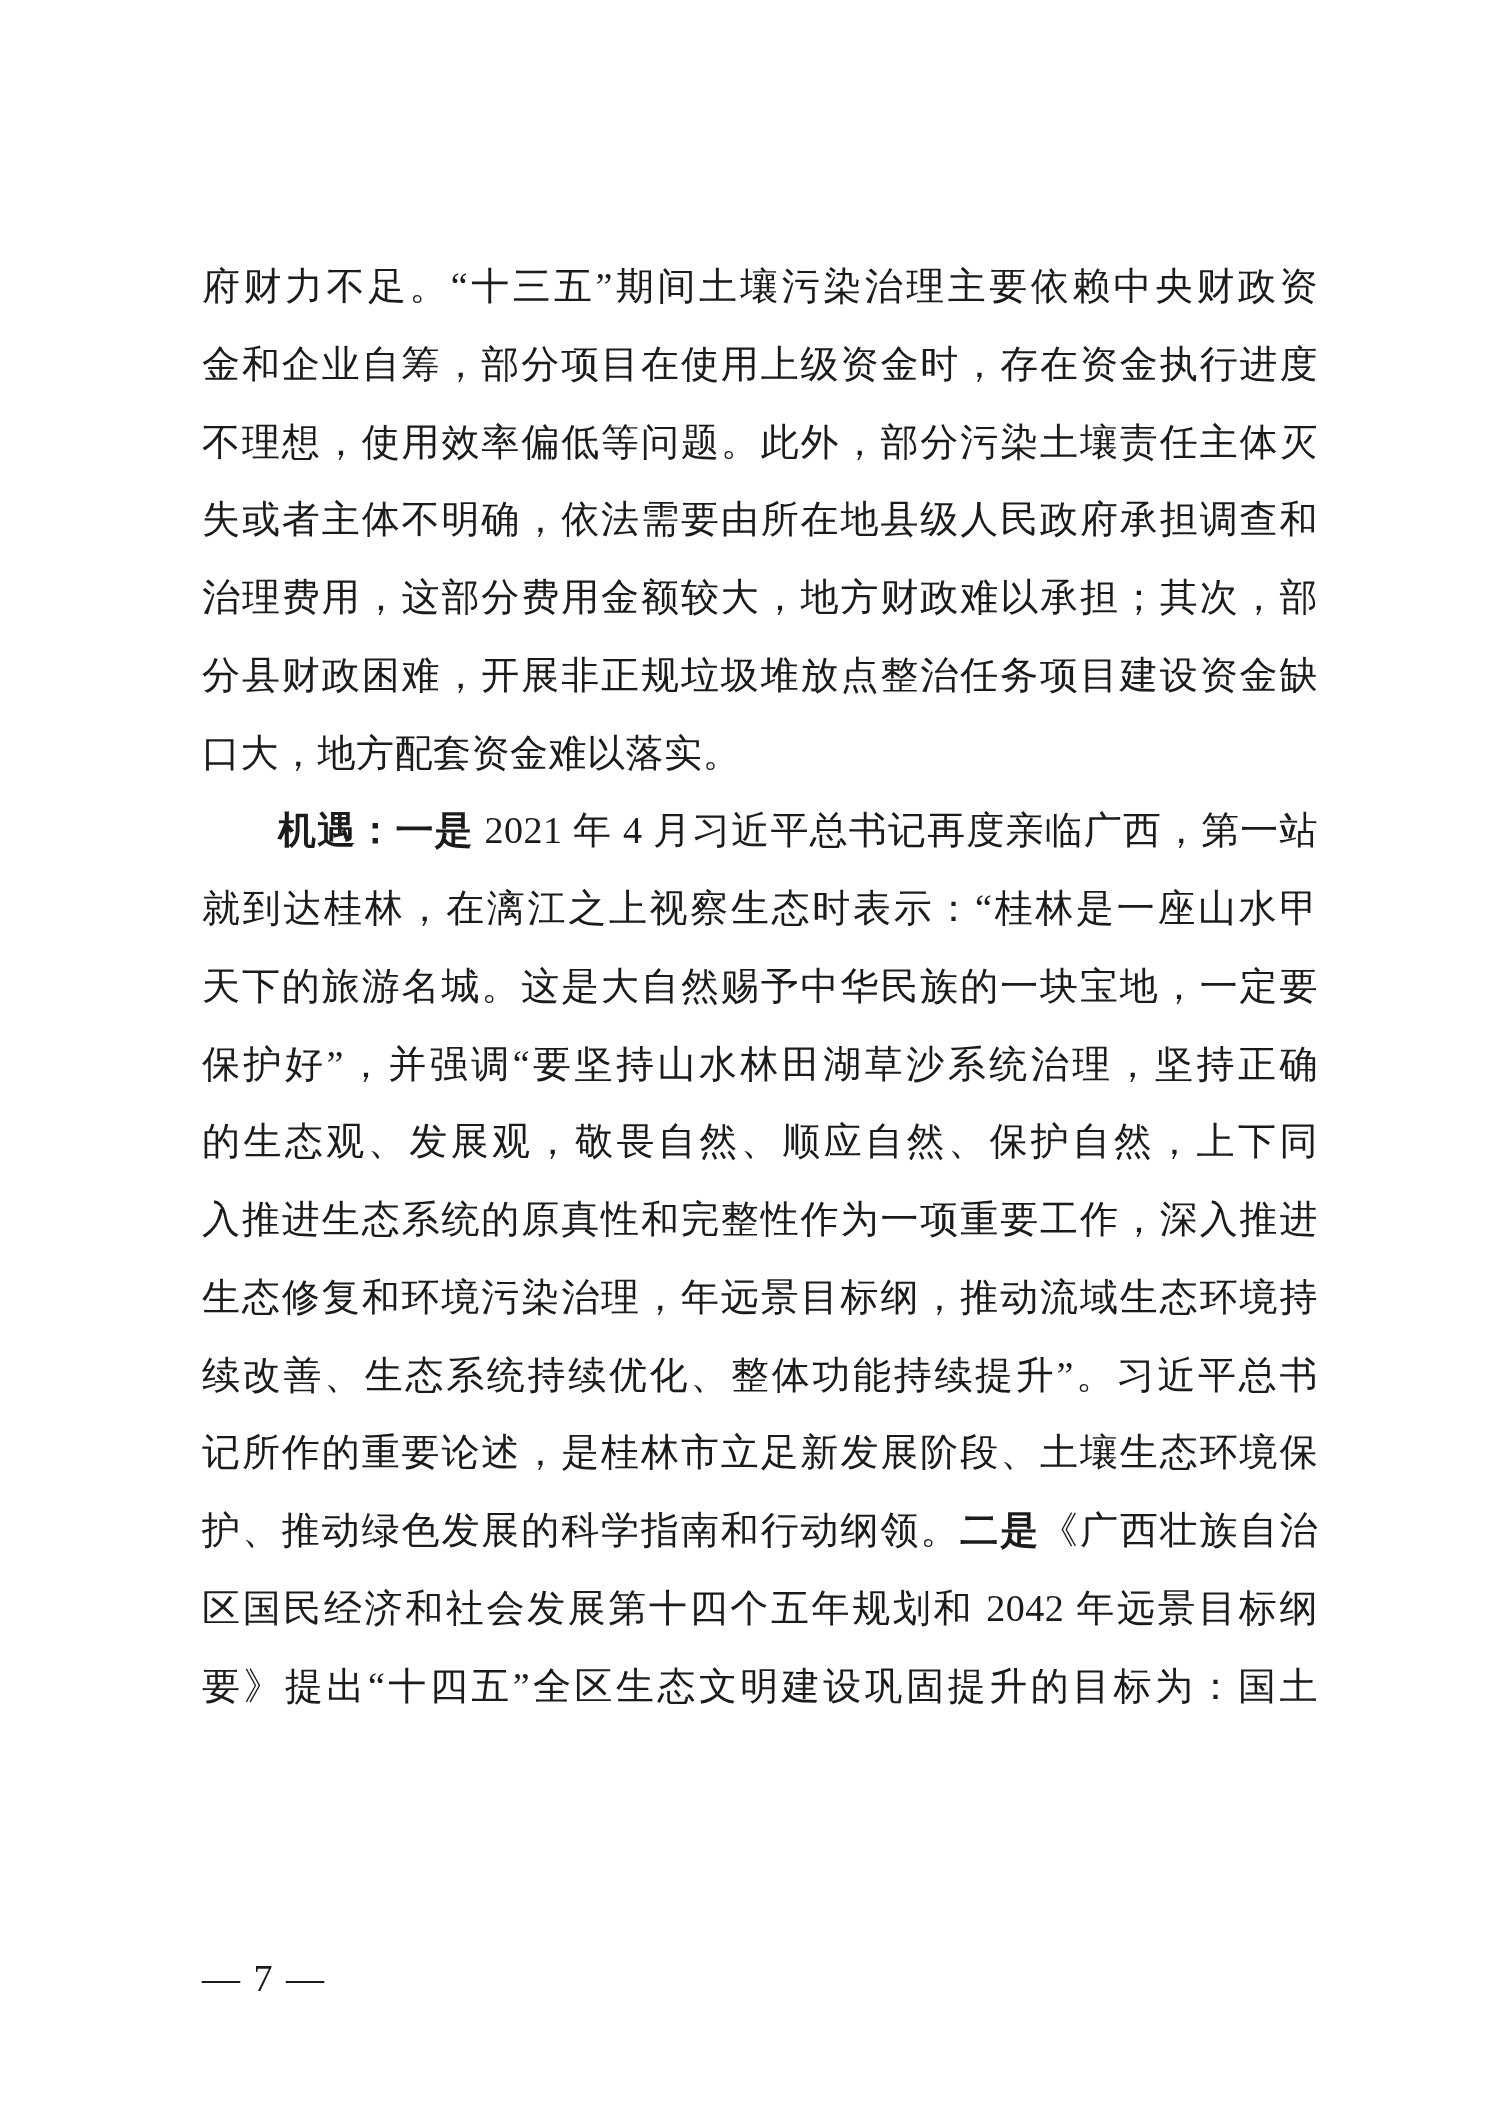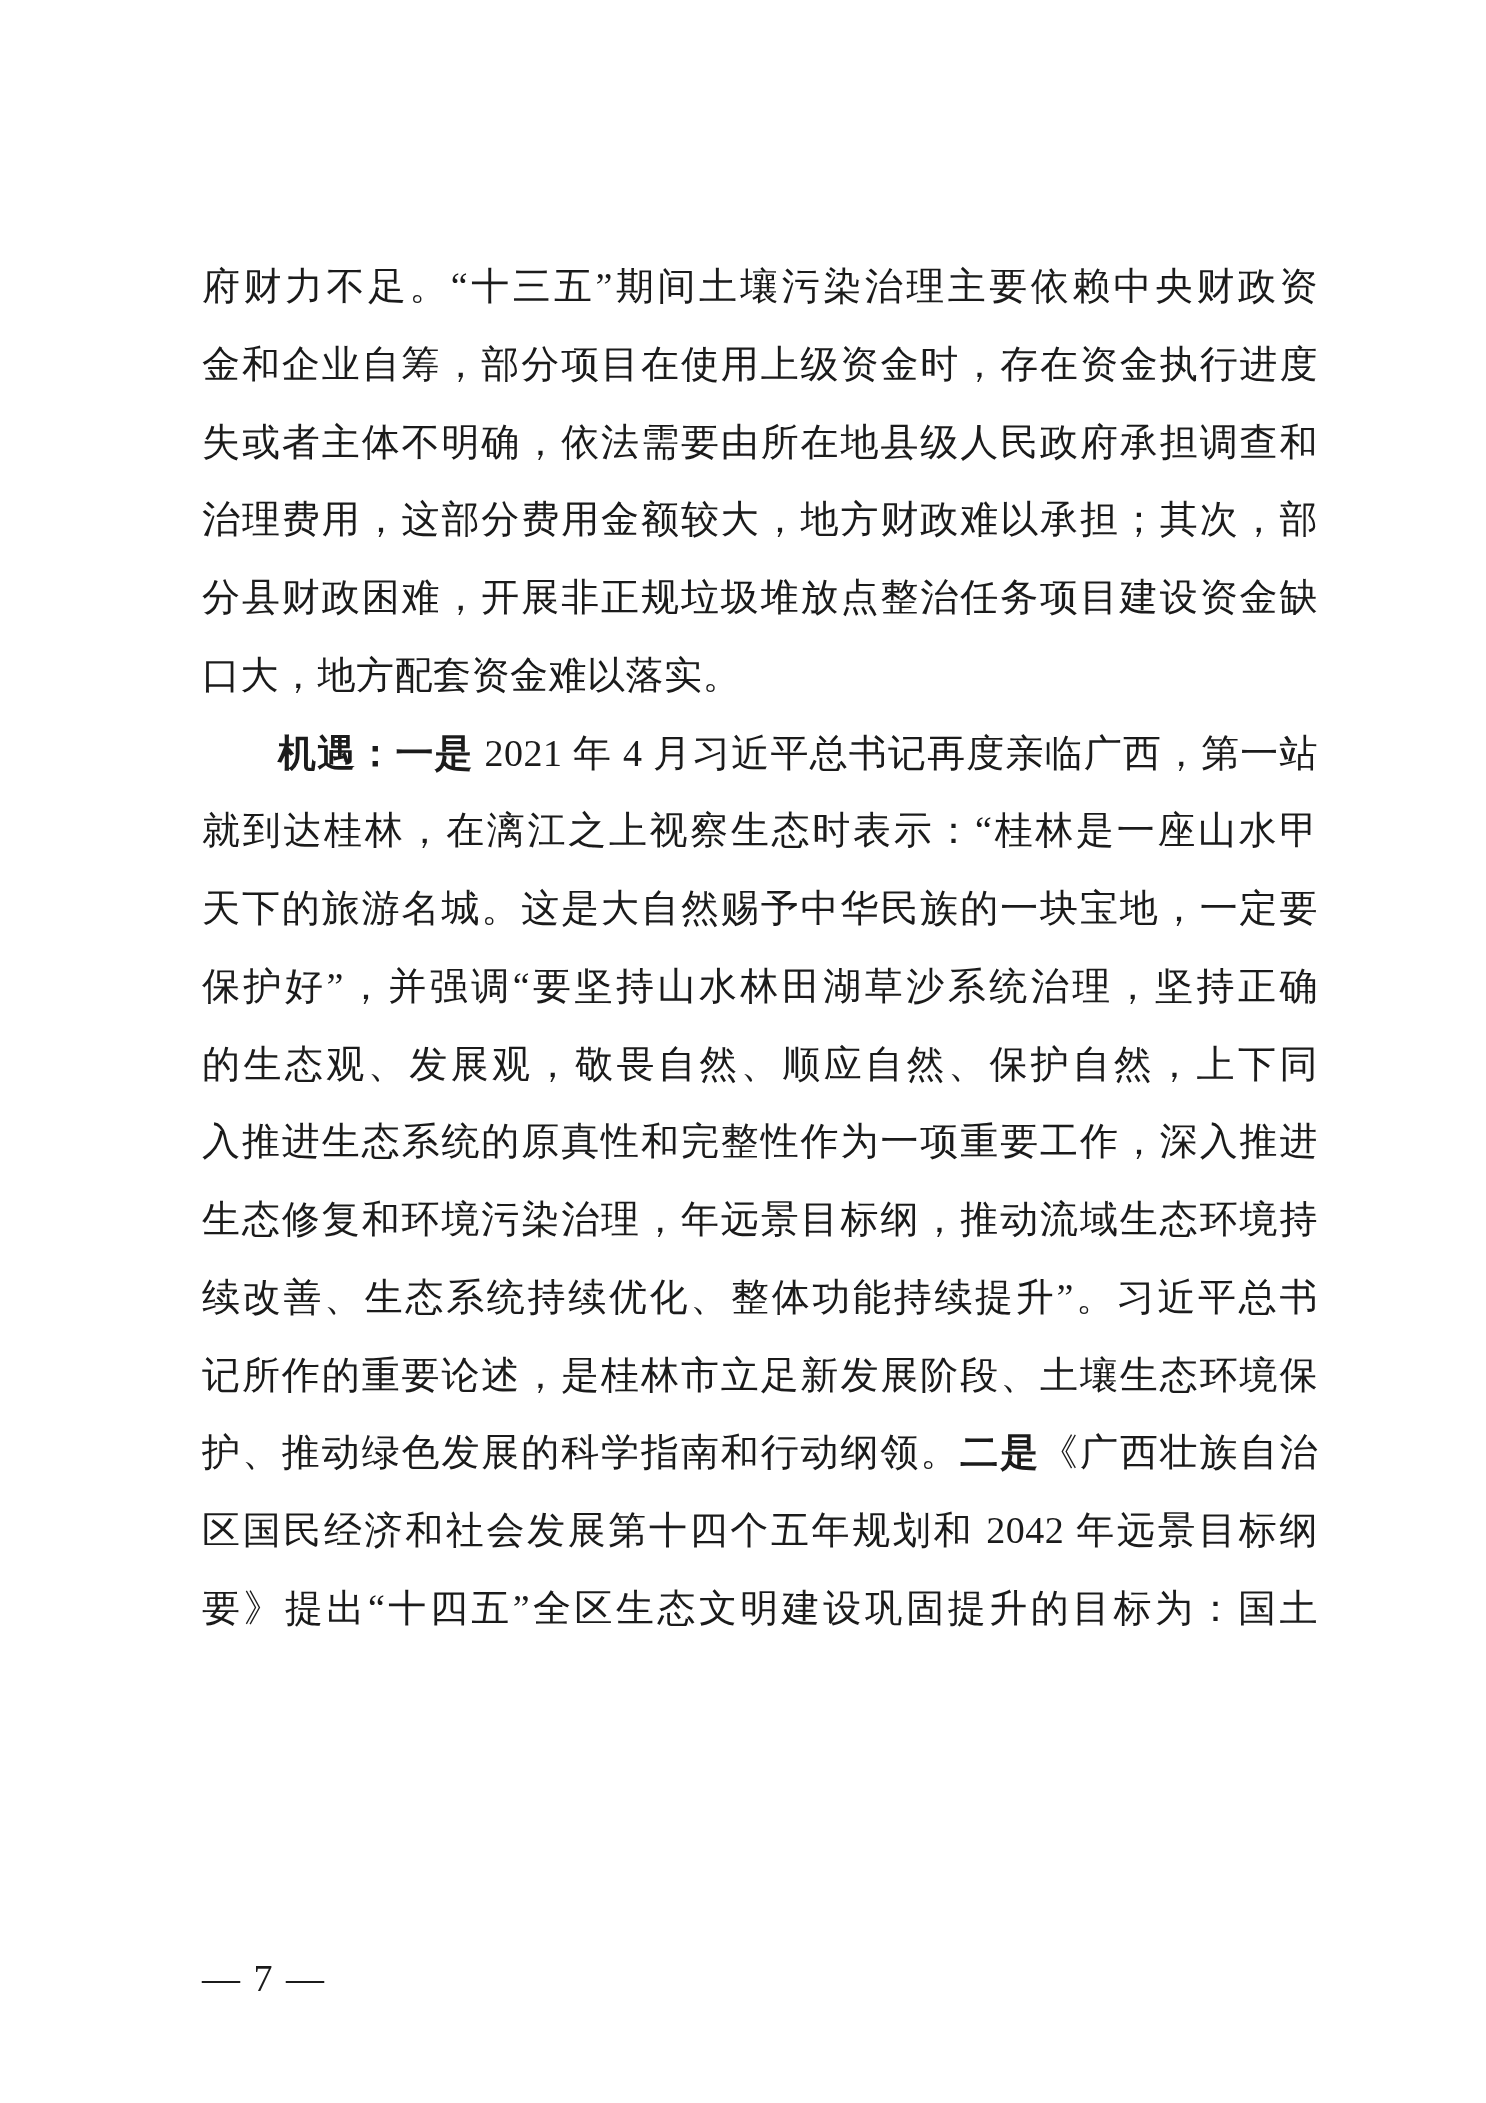--- a/index.html
+++ b/index.html
@@ -58,20 +58,21 @@
     color: var(--text-color, #1b1b1b);
   }
 </style>
 </head>
 <body>
 
 <div class="page" style="--page-bg: #ffffff; --text-color: #1b1b1b;">
   <div class="text-block" id="text-block">
       <div class="line"><span>府财力不足。“十三五”期间土壤污染治理主要依赖中央财政资</span></div>
       <div class="line"><span>金和企业自筹，部分项目在使用上级资金时，存在资金执行进度</span></div>
+      <div class="line"><span>不理想，使用效率偏低等问题。此外，部分污染土壤责任主体灭</span></div>
       <div class="line"><span>失或者主体不明确，依法需要由所在地县级人民政府承担调查和</span></div>
       <div class="line"><span>治理费用，这部分费用金额较大，地方财政难以承担；其次，部</span></div>
       <div class="line"><span>分县财政困难，开展非正规垃圾堆放点整治任务项目建设资金缺</span></div>
       <div class="line no-justify"><span>口大，地方配套资金难以落实。</span></div>
       <div class="line indent"><span class="bold">机遇：一是</span><span> 2021 年 4 月习近平总书记再度亲临广西，第一站</span></div>
       <div class="line"><span>就到达桂林，在漓江之上视察生态时表示：“桂林是一座山水甲</span></div>
       <div class="line"><span>天下的旅游名城。这是大自然赐予中华民族的一块宝地，一定要</span></div>
       <div class="line"><span>保护好”，并强调“要坚持山水林田湖草沙系统治理，坚持正确</span></div>
       <div class="line"><span>的生态观、发展观，敬畏自然、顺应自然、保护自然，上下同心、</span></div>
       <div class="line"><span>入推进生态系统的原真性和完整性作为一项重要工作，深入推进</span></div>

